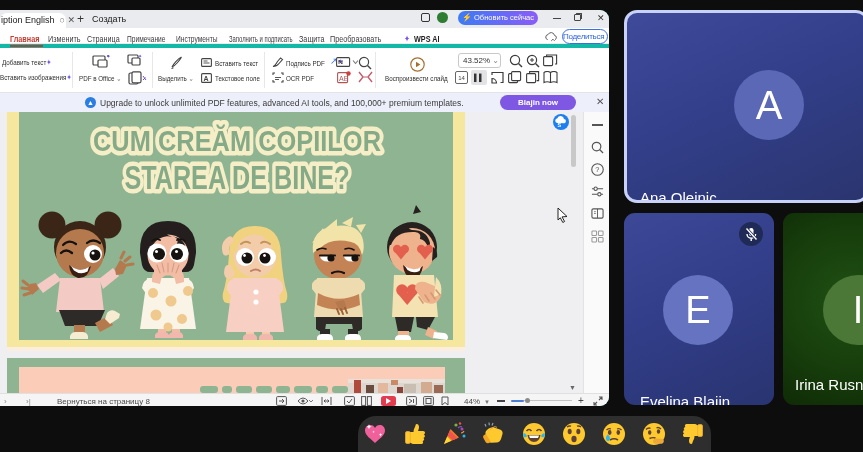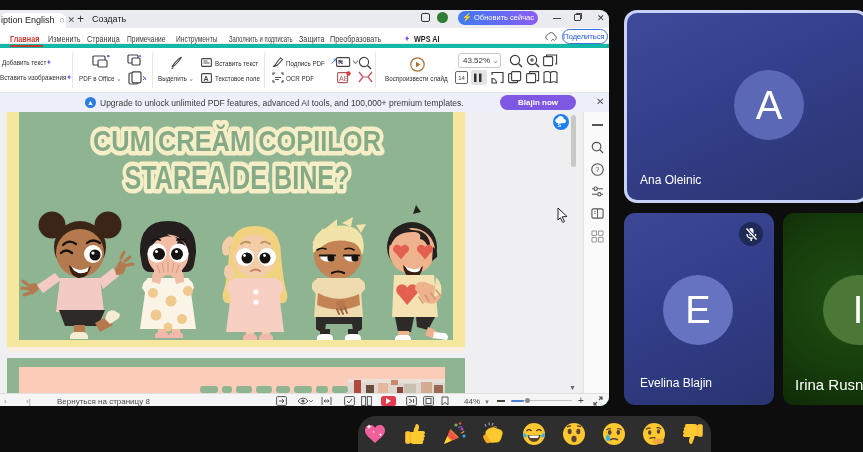--- a/index.html
+++ b/index.html
@@ -431,36 +431,36 @@
     <span class="abs" style="left:525px;top:4px;width:5px;height:5px;border-radius:50%;background:#8a8a8a"></span>
     <span class="abs" style="left:578px;top:1px;font-size:10px;color:#444">+</span>
     <svg class="abs" style="left:593px;top:2px" width="10" height="10" viewBox="0 0 10 10">
           <path d="M6 1h3v3M4 9H1V6M9 1L6 4M1 9l3-3" stroke="#555" fill="none" stroke-width="1.1"></path>
         </svg>
   </div>
 </div>
 
 <div class="abs" style="left:624px;top:10px;width:245px;height:193px;border:3px solid #c8d2f8;border-radius:13px;background:linear-gradient(155deg,#3f4b9a 0%,#333f8a 45%,#2a356f 100%);overflow:hidden">
   <div class="abs" style="left:107px;top:57px;width:70px;height:70px;border-radius:50%;background:#5a68b5;color:#fff;font-size:40px;text-align:center;line-height:70px">A</div>
-  <div class="abs" style="left:13px;top:160px;color:#fff;font-size:12px">Ana Oleinic</div>
+  <div class="abs" style="left:13px;top:176px;color:#fff;font-size:15px">Ana Oleinic</div>
 </div>
 <div class="abs" style="left:624px;top:213px;width:150px;height:192px;border-radius:11px;background:linear-gradient(155deg,#3d4997 0%,#323e89 45%,#293471 100%);overflow:hidden">
   <div class="abs" style="left:115px;top:9px;width:24px;height:24px;border-radius:50%;background:#202a56">
     <svg width="24" height="24" viewBox="0 0 24 24">
           <g stroke="#fff" stroke-width="1.4" fill="none">
             <rect x="10" y="6" width="4.5" height="8" rx="2.2" fill="#fff" stroke="none"></rect>
             <path d="M8 12a4.3 4.3 0 0 0 8.6 0M12.2 16.5V19"></path>
             <path d="M7 6l11 12" stroke="#202a56" stroke-width="3"></path>
             <path d="M7.5 6.5l10 11"></path>
           </g>
         </svg>
   </div>
   <div class="abs" style="left:39px;top:62px;width:70px;height:70px;border-radius:50%;background:#6673c0;color:#fff;font-size:38px;text-align:center;line-height:70px">E</div>
   <div class="abs" style="left:16px;top:367px;"></div>
-  <div class="abs" style="left:16px;top:163px;color:#fff;font-size:12px">Evelina Blajin</div>
+  <div class="abs" style="left:16px;top:180px;color:#fff;font-size:15px">Evelina Blajin</div>
 </div>
 <div class="abs" style="left:783px;top:213px;width:120px;height:192px;border-radius:11px;background:radial-gradient(circle at 55% 45%,#1f5013 0%,#173e0c 55%,#0f2b06 100%);overflow:hidden">
   <div class="abs" style="left:40px;top:62px;width:70px;height:70px;border-radius:50%;background:#4c7837;color:#fff;font-size:38px;text-align:center;line-height:70px">I</div>
   <div class="abs" style="left:12px;top:163px;color:#fff;font-size:15px">Irina Rusnac</div>
 </div>
 
 <div class="abs" style="left:358px;top:416px;width:353px;height:36px;border-radius:18px 18px 0 0;background:#2e2e2e">
   <svg class="abs" style="left:4px;top:5px" width="26" height="26" viewBox="0 0 26 26">
         <path d="M13 22C9 18 3 14.5 3 9.5 3 6 5.5 4 8.5 4c2 0 3.6 1.2 4.5 3 .9-1.8 2.5-3 4.5-3 3 0 5.5 2 5.5 5.5 0 5-6 8.5-10 12.5z" fill="#f0619b"></path>
         <path d="M7 3.2l.7 1.8L9.5 5.7 7.7 6.4 7 8.2 6.3 6.4 4.5 5.7l1.8-.7z" fill="#fff"></path>

